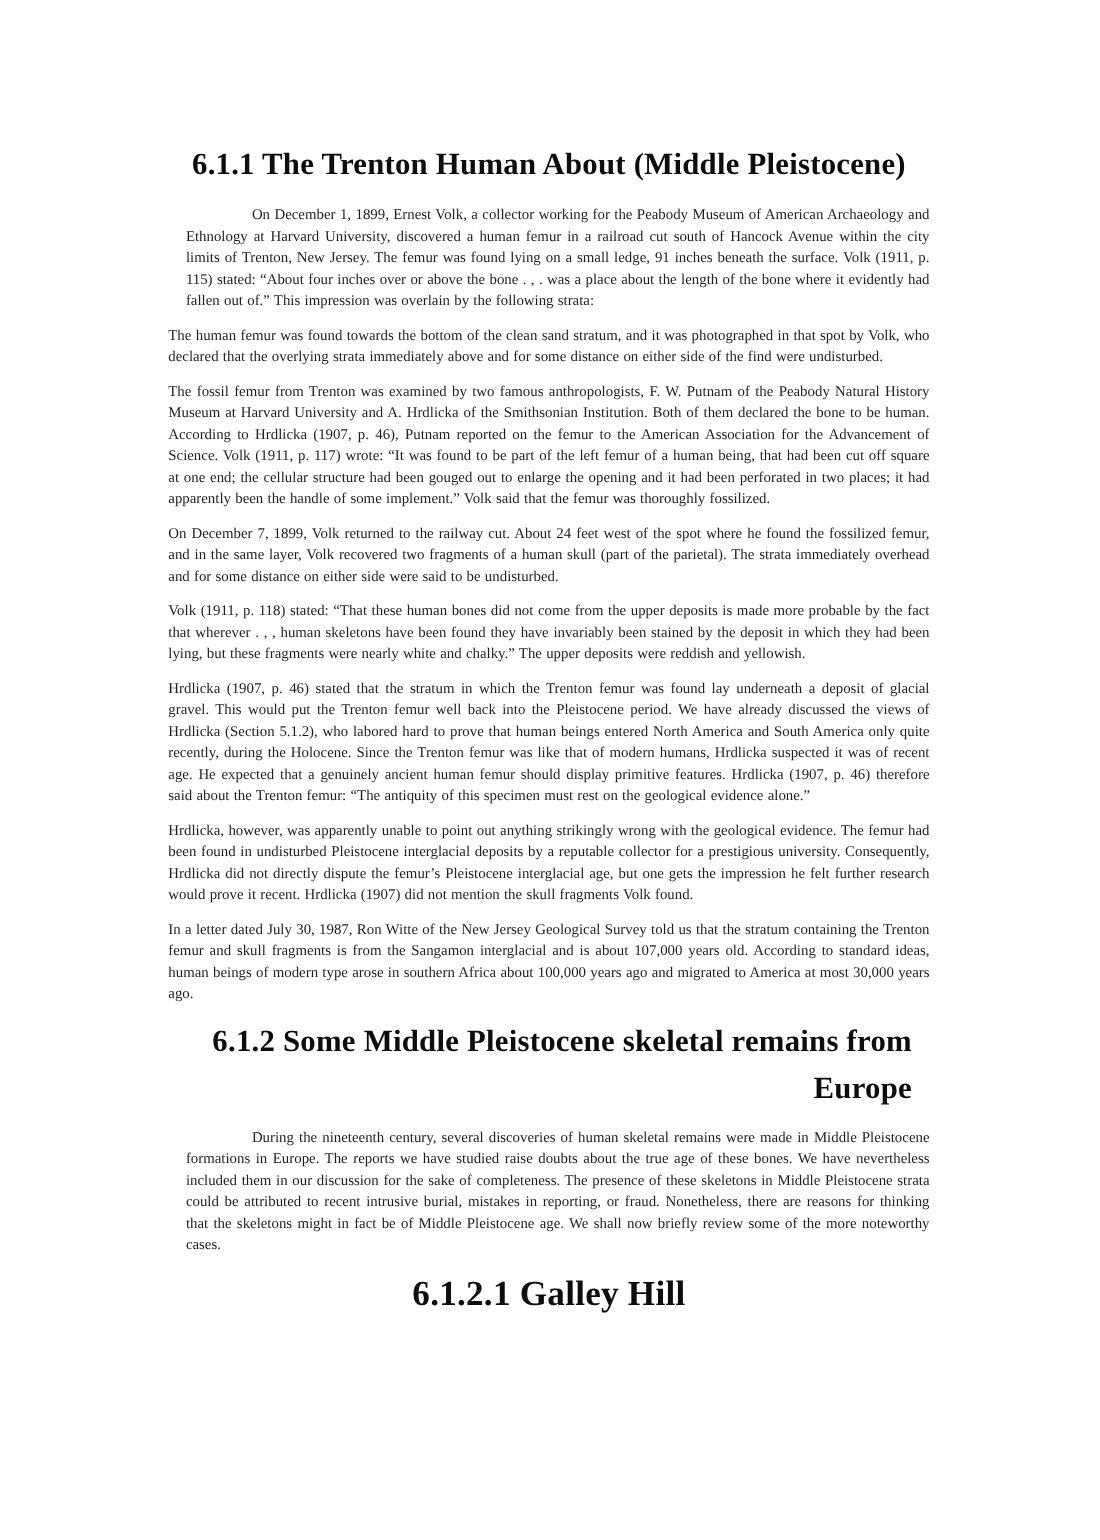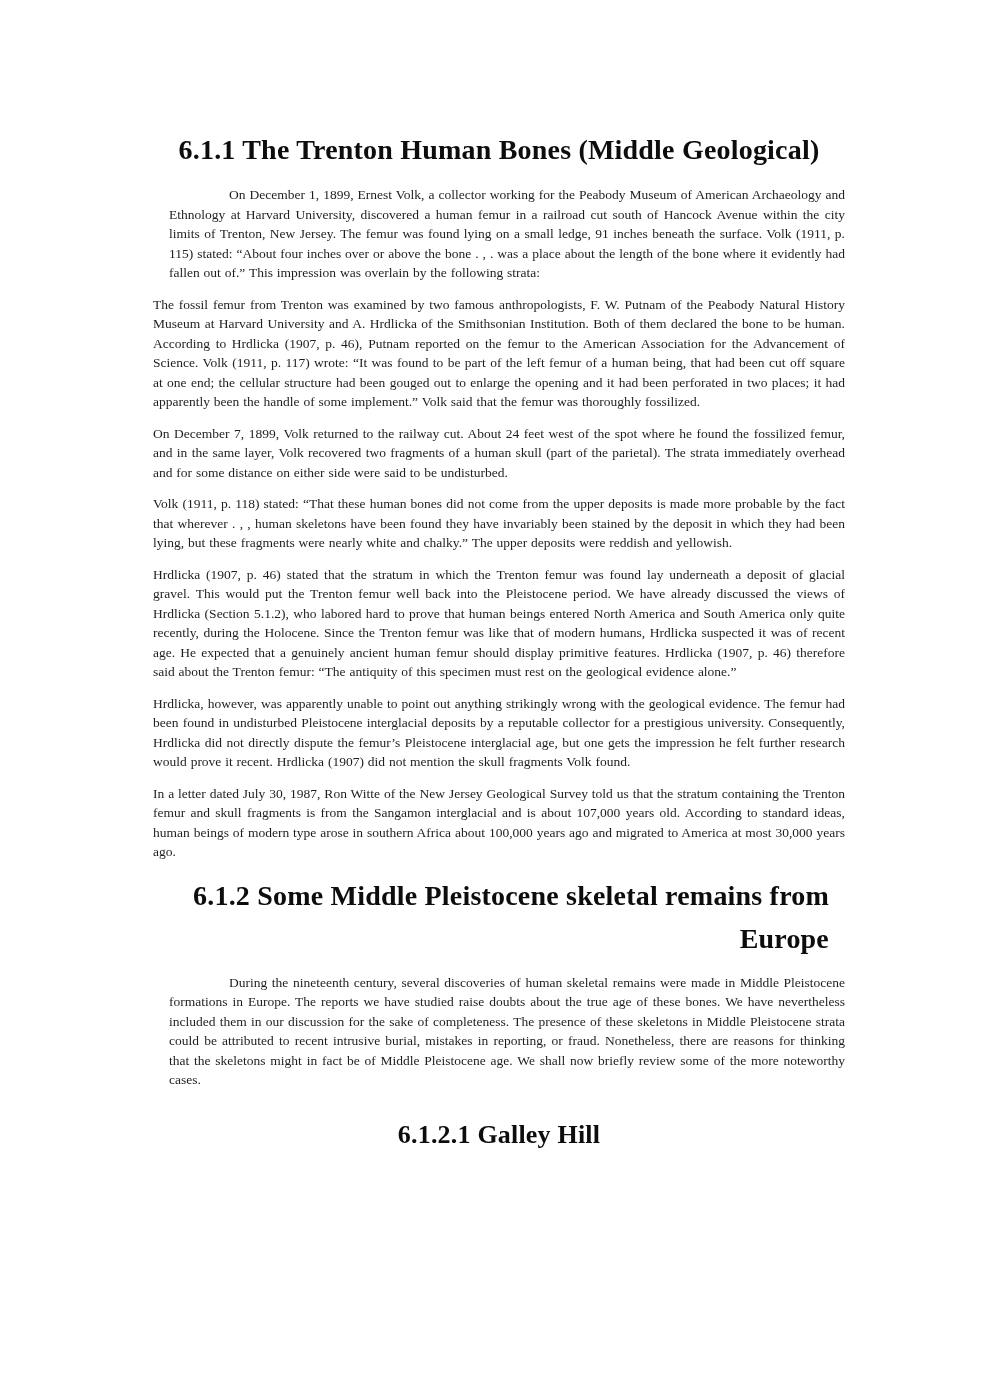--- a/index.html
+++ b/index.html
@@ -37,43 +37,44 @@
     margin: 0 auto;
     letter-spacing: 0.2px;
   }
   .h-level-2 {
     font-size: 28px;
     max-width: 660px;
   }
   .h-first { margin-top: 128px; margin-bottom: 14px; }
   .h-mid   { margin-top: 12px;  margin-bottom: 10px; text-align: right; }
   .h-level-3 {
-    font-size: 26px;
-    margin-top: 25px;
+    font-size: 32px;
+    margin-top: 10px;
   }
   .body-par {
     font-size: 13.5px;
     line-height: 19.5px;
     text-align: justify;
     margin: 12px 0 0 0;
     word-spacing: 0.5px;
   }
   .indent { text-indent: 60px; margin-left: 16px; }
 </style>
 </head>
 <body>
 
 <div class="page">
   <div class="content">
 
-    <h1 class="section-heading h-level-2 h-first">6.1.1 The Trenton Human Bones (Middle Geological)</h1>
+    <h1 class="section-heading h-level-2 h-first">6.1.1 The Trenton Human About (Middle Pleistocene)</h1>
 
     <p class="body-par indent">On December 1, 1899, Ernest Volk, a collector working for the Peabody Museum of American Archaeology and Ethnology at Harvard University, discovered a human femur in a railroad cut south of Hancock Avenue within the city limits of Trenton, New Jersey. The femur was found lying on a small ledge, 91 inches beneath the surface. Volk (1911, p. 115) stated: “About four inches over or above the bone . , . was a place about the length of the bone where it evidently had fallen out of.” This impression was overlain by the following strata:</p>
 
 
+    <p class="body-par">The human femur was found towards the bottom of the clean sand stratum, and it was photographed in that spot by Volk, who declared that the overlying strata immediately above and for some distance on either side of the find were undisturbed.</p>
 
     <p class="body-par">The fossil femur from Trenton was examined by two famous anthropologists, F. W. Putnam of the Peabody Natural History Museum at Harvard University and A. Hrdlicka of the Smithsonian Institution. Both of them declared the bone to be human. According to Hrdlicka (1907, p. 46), Putnam reported on the femur to the American Association for the Advancement of Science. Volk (1911, p. 117) wrote: “It was found to be part of the left femur of a human being, that had been cut off square at one end; the cellular structure had been gouged out to enlarge the opening and it had been perforated in two places; it had apparently been the handle of some implement.” Volk said that the femur was thoroughly fossilized.</p>
 
     <p class="body-par">On December 7, 1899, Volk returned to the railway cut. About 24 feet west of the spot where he found the fossilized femur, and in the same layer, Volk recovered two fragments of a human skull (part of the parietal). The strata immediately overhead and for some distance on either side were said to be undisturbed.</p>
 
     <p class="body-par">Volk (1911, p. 118) stated: “That these human bones did not come from the upper deposits is made more probable by the fact that wherever . , , human skeletons have been found they have invariably been stained by the deposit in which they had been lying, but these fragments were nearly white and chalky.” The upper deposits were reddish and yellowish.</p>
 
     <p class="body-par">Hrdlicka (1907, p. 46) stated that the stratum in which the Trenton femur was found lay underneath a deposit of glacial gravel. This would put the Trenton femur well back into the Pleistocene period. We have already discussed the views of Hrdlicka (Section 5.1.2), who labored hard to prove that human beings entered North America and South America only quite recently, during the Holocene. Since the Trenton femur was like that of modern humans, Hrdlicka suspected it was of recent age. He expected that a genuinely ancient human femur should display primitive features. Hrdlicka (1907, p. 46) therefore said about the Trenton femur: “The antiquity of this specimen must rest on the geological evidence alone.”</p>
 
     <p class="body-par">Hrdlicka, however, was apparently unable to point out anything strikingly wrong with the geological evidence. The femur had been found in undisturbed Pleistocene interglacial deposits by a reputable collector for a prestigious university. Consequently, Hrdlicka did not directly dispute the femur’s Pleistocene interglacial age, but one gets the impression he felt further research would prove it recent. Hrdlicka (1907) did not mention the skull fragments Volk found.</p>

